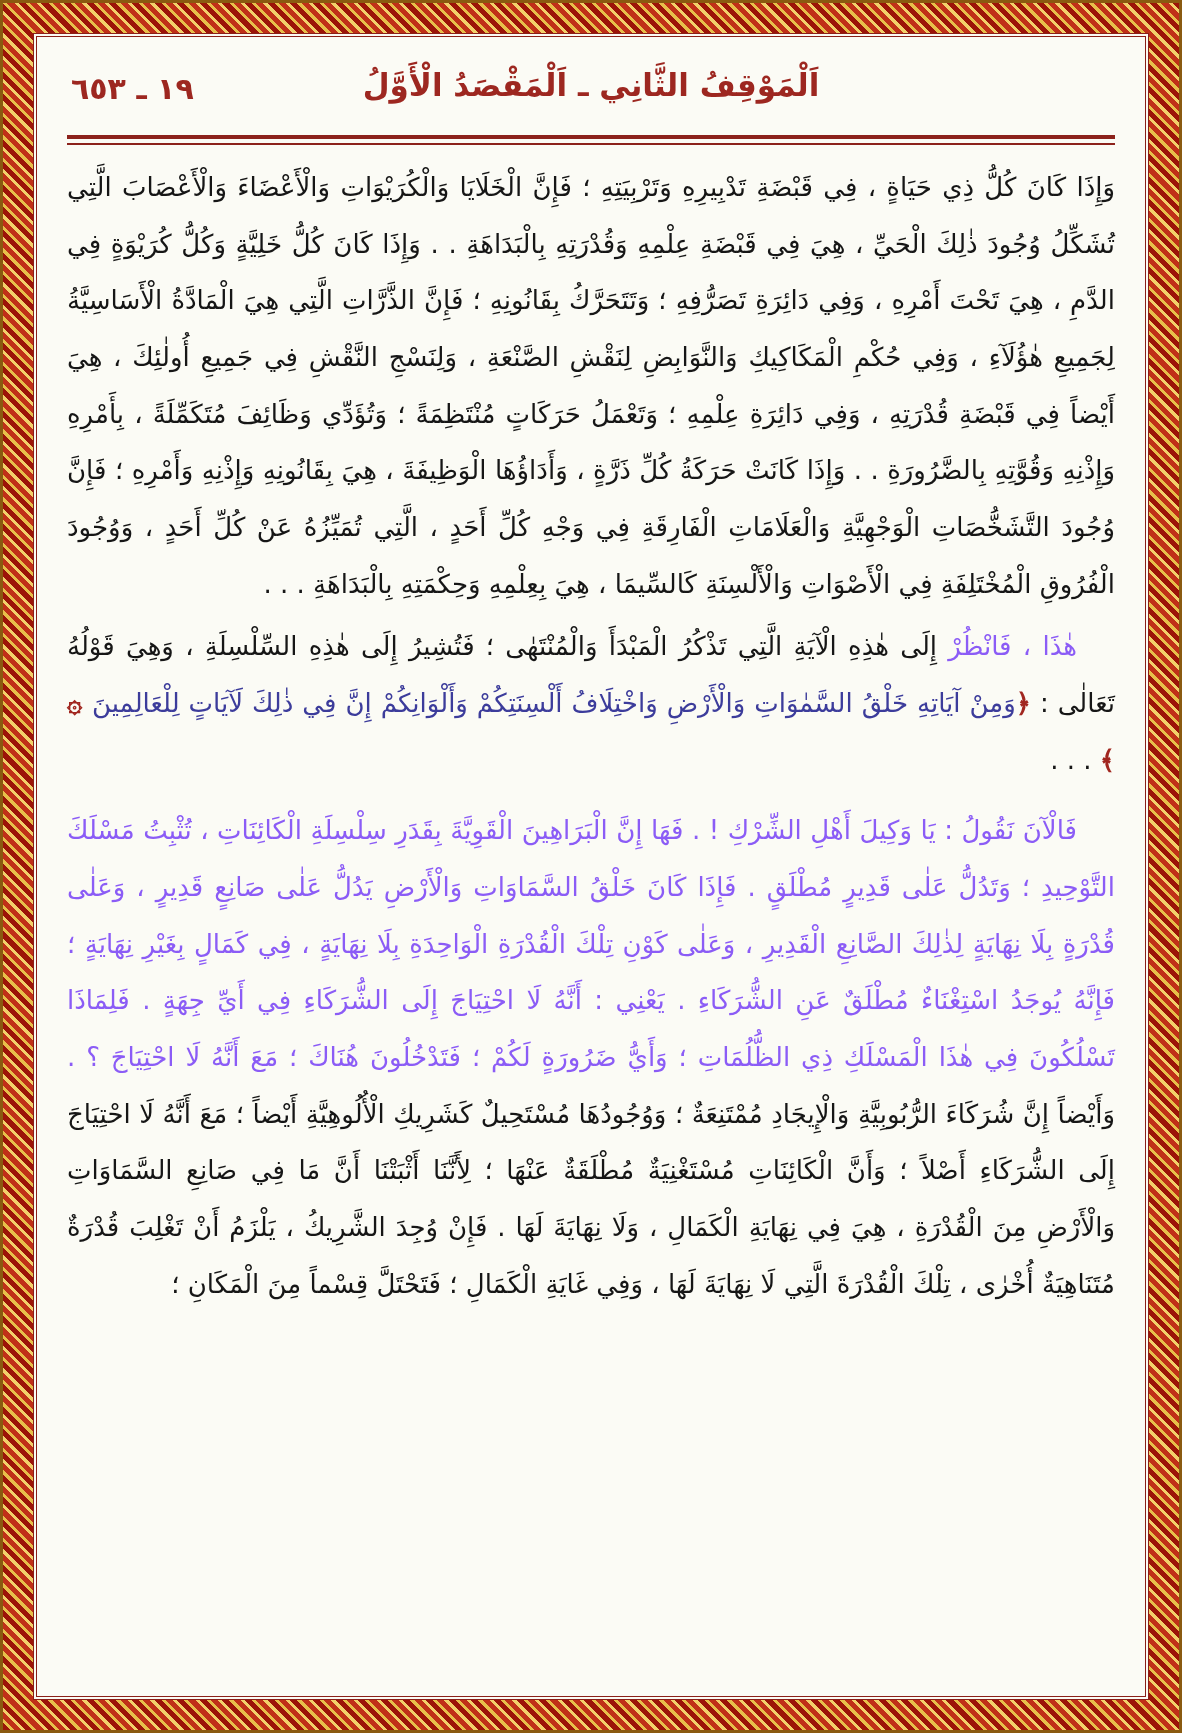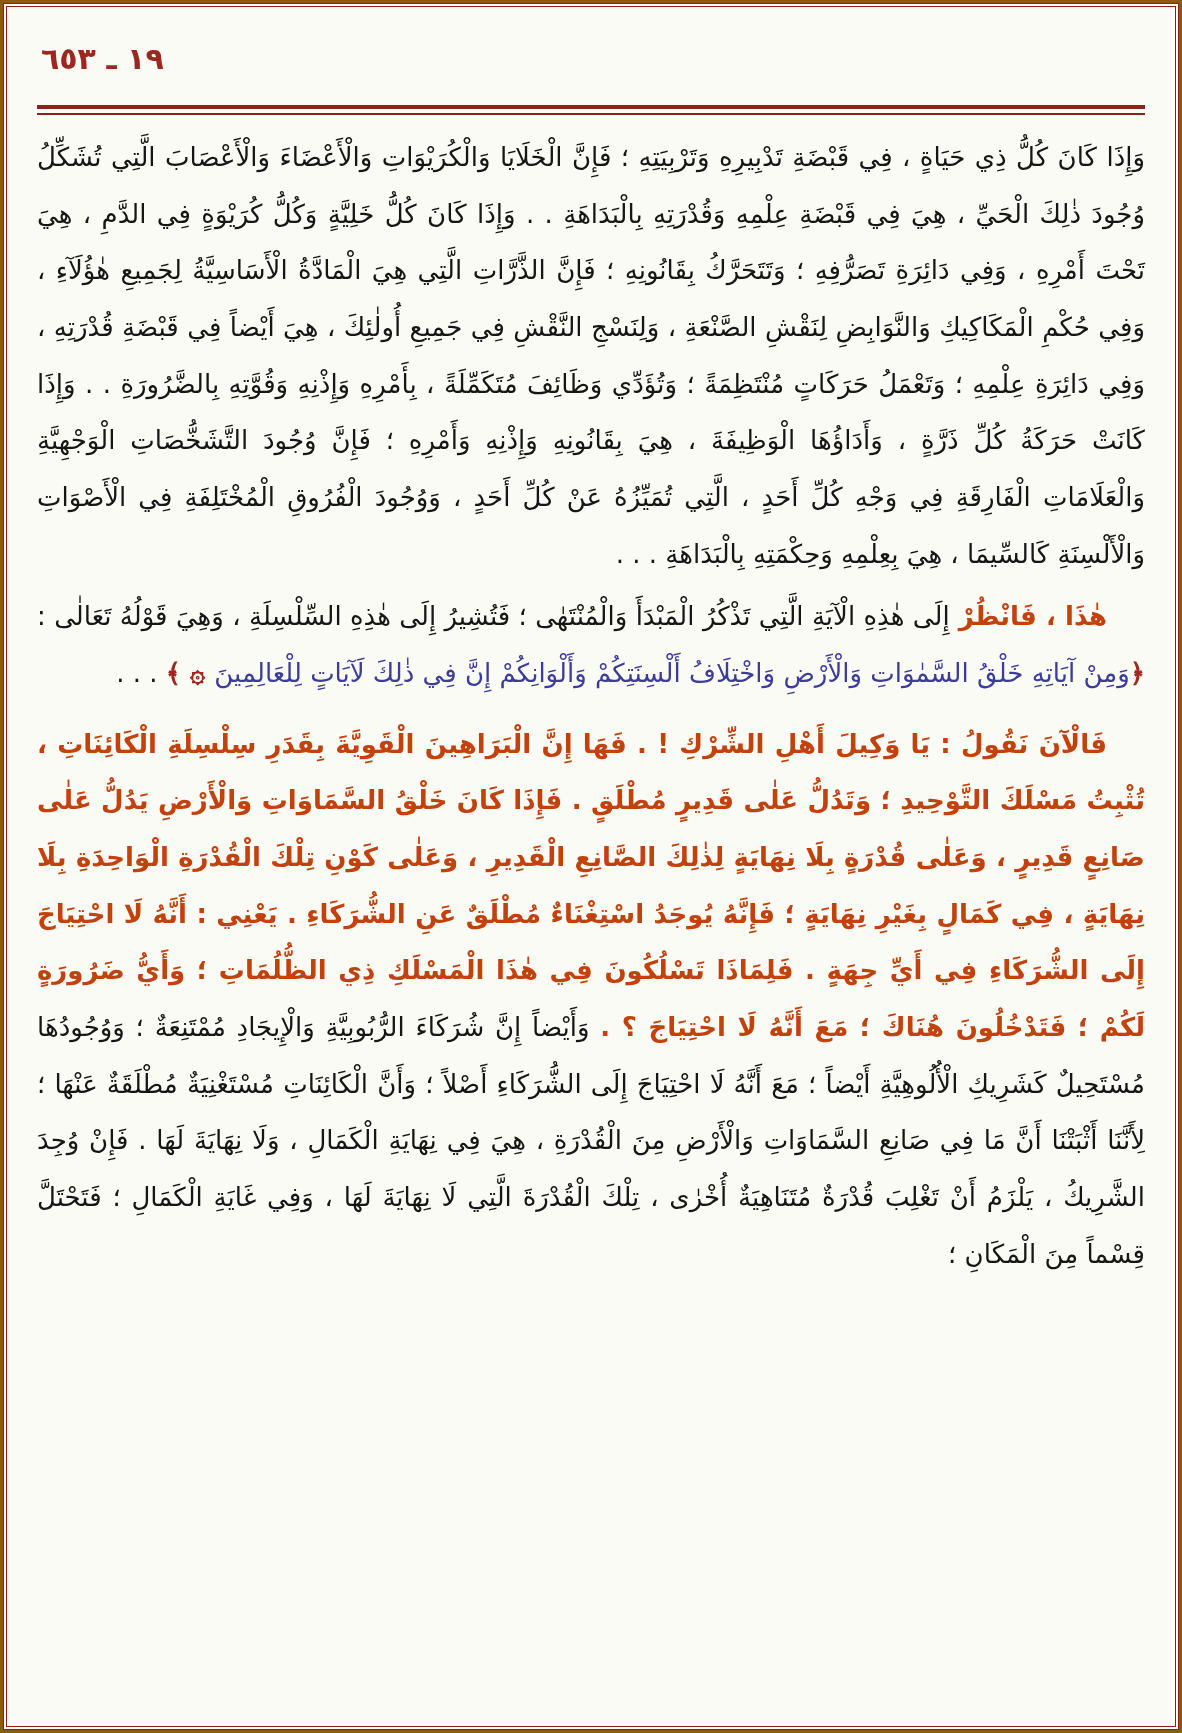--- a/index.html
+++ b/index.html
@@ -5,20 +5,21 @@
   html,body{margin:0;padding:0;background:#e8e8e0;}
   .stage{
     width:1182px;height:1733px;
     box-sizing:border-box;
     font-family:"DejaVu Sans",sans-serif;
   }
   
   .ornament-frame{
     width:1182px;height:1733px;
     box-sizing:border-box;
+    padding:30px;
     border:3px solid #8a5a10;
     background:
       repeating-linear-gradient(45deg,
         #9c1408 0 5px,
         #e7bf4a 5px 8px,
         #c03018 8px 13px,
         #f2d06a 13px 16px);
   }
   .page-inner{
     width:100%;height:100%;
@@ -59,33 +60,34 @@
     text-align:justify;
     text-align-last:right;
     color:#161616;
     font-size:26px;
     line-height:2.18;
   }
   p.para{margin:0 0 6px 0;}
   p.para.indent{text-indent:38px;}
   p.para.gap-top{margin-top:14px;}
   .seg-black{color:#161616;}
-  .seg-red{color:#c2410c;font-weight:bold;}
+  .seg-red{color:#8b5cf6;font-weight:normal;}
   .seg-blue{color:#3c3c9b;font-weight:normal;}
   .seg-red-orn{color:#a1261f;font-weight:bold;}
 </style>
 </head>
 <body>
 
 <div class="stage">
   <div class="ornament-frame">
     <div class="page-inner">
 
       <div class="header">
         <div class="page-number">١٩ ـ ٦٥٣</div>
+        <div class="page-title">اَلْمَوْقِفُ الثَّانِي ـ اَلْمَقْصَدُ الْأَوَّلُ</div>
       </div>
 
       <div class="header-rule"></div>
 
       <div class="body-text">
 
         <p class="para"><span class="seg-black">وَإِذَا كَانَ كُلُّ ذِي حَيَاةٍ ، فِي قَبْضَةِ تَدْبِيرِهِ وَتَرْبِيَتِهِ ؛ فَإِنَّ الْخَلَايَا وَالْكُرَيْوَاتِ وَالْأَعْضَاءَ وَالْأَعْصَابَ الَّتِي تُشَكِّلُ وُجُودَ ذٰلِكَ الْحَيِّ ، هِيَ فِي قَبْضَةِ عِلْمِهِ وَقُدْرَتِهِ بِالْبَدَاهَةِ . . وَإِذَا كَانَ كُلُّ خَلِيَّةٍ وَكُلُّ كُرَيْوَةٍ فِي الدَّمِ ، هِيَ تَحْتَ أَمْرِهِ ، وَفِي دَائِرَةِ تَصَرُّفِهِ ؛ وَتَتَحَرَّكُ بِقَانُونِهِ ؛ فَإِنَّ الذَّرَّاتِ الَّتِي هِيَ الْمَادَّةُ الْأَسَاسِيَّةُ لِجَمِيعِ هٰؤُلَآءِ ، وَفِي حُكْمِ الْمَكَاكِيكِ وَالنَّوَابِضِ لِنَقْشِ الصَّنْعَةِ ، وَلِنَسْجِ النَّقْشِ فِي جَمِيعِ أُولٰئِكَ ، هِيَ أَيْضاً فِي قَبْضَةِ قُدْرَتِهِ ، وَفِي دَائِرَةِ عِلْمِهِ ؛ وَتَعْمَلُ حَرَكَاتٍ مُنْتَظِمَةً ؛ وَتُؤَدِّي وَظَائِفَ مُتَكَمِّلَةً ، بِأَمْرِهِ وَإِذْنِهِ وَقُوَّتِهِ بِالضَّرُورَةِ . . وَإِذَا كَانَتْ حَرَكَةُ كُلِّ ذَرَّةٍ ، وَأَدَاؤُهَا الْوَظِيفَةَ ، هِيَ بِقَانُونِهِ وَإِذْنِهِ وَأَمْرِهِ ؛ فَإِنَّ وُجُودَ التَّشَخُّصَاتِ الْوَجْهِيَّةِ وَالْعَلَامَاتِ الْفَارِقَةِ فِي وَجْهِ كُلِّ أَحَدٍ ، الَّتِي  تُمَيِّزُهُ عَنْ كُلِّ أَحَدٍ ، وَوُجُودَ الْفُرُوقِ الْمُخْتَلِفَةِ فِي الْأَصْوَاتِ وَالْأَلْسِنَةِ كَالسِّيمَا ، هِيَ بِعِلْمِهِ وَحِكْمَتِهِ بِالْبَدَاهَةِ . . .</span></p>
 
         <p class="para indent"><span class="seg-red">هٰذَا ، فَانْظُرْ </span><span class="seg-black">إِلَى هٰذِهِ الْآيَةِ الَّتِي تَذْكُرُ الْمَبْدَأَ وَالْمُنْتَهٰى ؛ فَتُشِيرُ إِلَى هٰذِهِ السِّلْسِلَةِ ، وَهِيَ قَوْلُهُ تَعَالٰى : </span><span class="seg-red-orn">﴿</span><span class="seg-blue">وَمِنْ آيَاتِهِ خَلْقُ السَّمٰوَاتِ وَالْأَرْضِ وَاخْتِلَافُ أَلْسِنَتِكُمْ وَأَلْوَانِكُمْ إِنَّ فِي ذٰلِكَ لَآيَاتٍ لِلْعَالِمِينَ</span><span class="seg-red-orn"> ۞ ﴾</span><span class="seg-black"> . . .</span></p>
 

